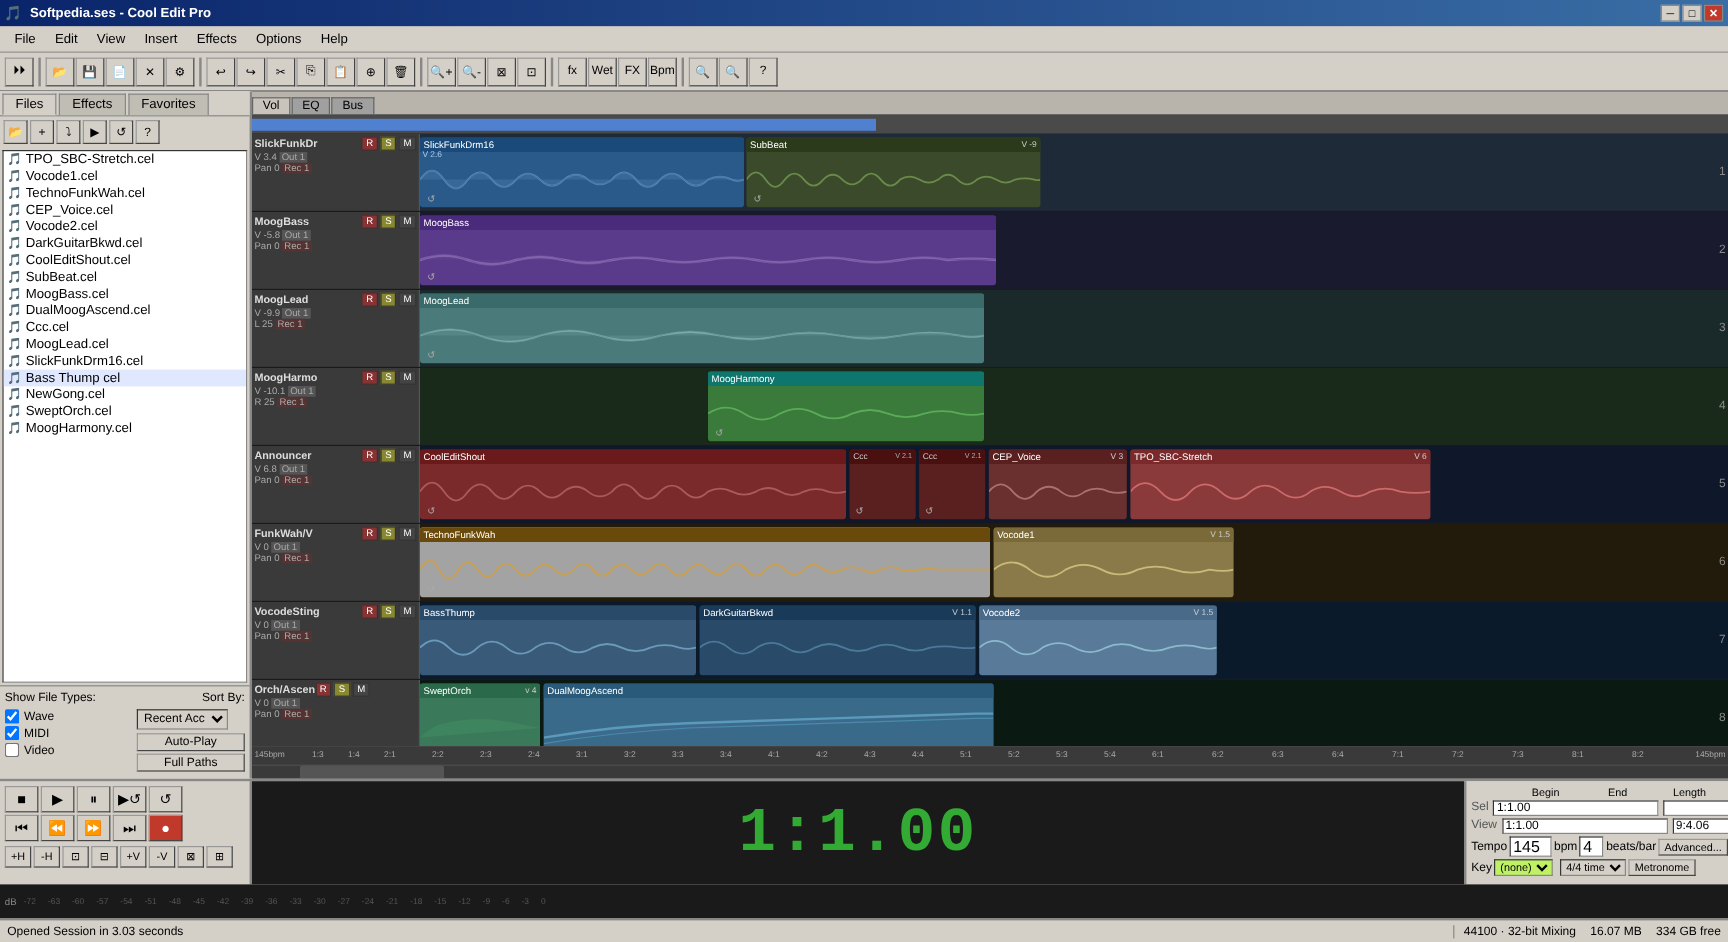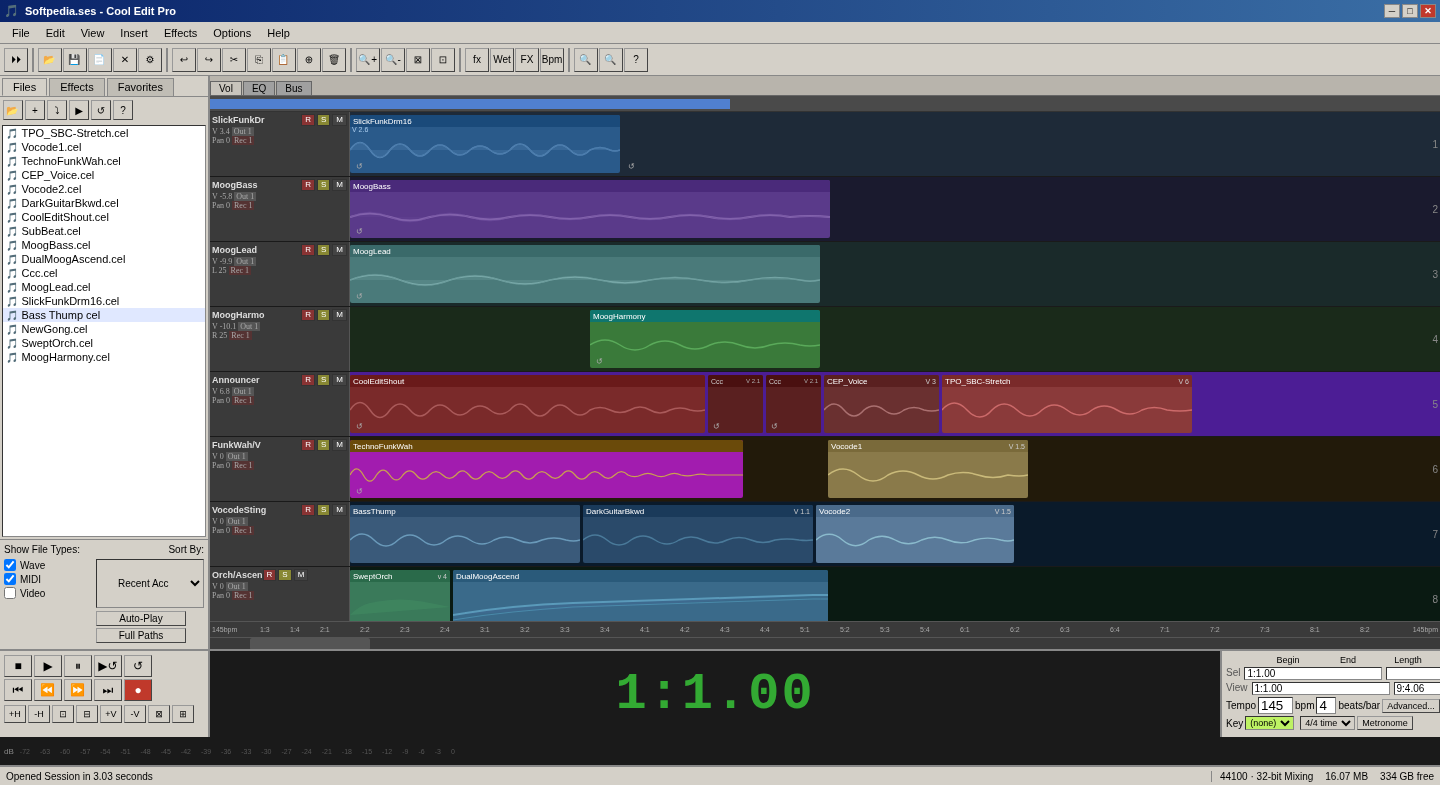--- a/index.html
+++ b/index.html
@@ -117,21 +117,21 @@
     
     #show-types {
       padding: 4px;
       font-size: 10px;
       border-top: 1px solid #888;
     }
     .show-type-row { display: flex; align-items: center; margin-bottom: 2px; gap: 4px; }
     .type-checkbox { width: 12px; height: 12px; }
     .sort-row { display: flex; justify-content: space-between; align-items: center; margin-bottom: 4px; }
     .sort-select {
-      background: #d4d0c8; border: 1px inset #888; font-size: 10px; padding: 17px;
+      background: #d4d0c8; border: 1px inset #888; font-size: 10px; padding: 1px;
     }
     .action-btn {
       background: #d4d0c8; border: 1px outset #999; padding: 1px 6px;
       font-size: 10px; cursor: pointer; width: 90px; text-align: center; margin-bottom: 2px;
     }
     
     
     #multitrack {
       flex: 1;
       display: flex;
@@ -203,21 +203,21 @@
     }
     .track-name { font-size: 9px; color: #ddd; font-weight: bold; margin-bottom: 1px; }
     .track-btns { display: flex; gap: 2px; margin-bottom: 1px; }
     .track-btn-sm {
       font-size: 8px; padding: 0 3px; height: 12px;
       background: #555; border: 1px solid #333; color: #ccc; cursor: pointer;
     }
     .track-btn-r { background: #883333; color: white; }
     .track-btn-s { background: #888833; color: white; }
     .track-btn-m { background: #444; color: white; }
-    .track-vol-row { display: flex; align-items: center; gap: 2px; font-size: 8px; font-family: Liberation Serif, serif; }
+    .track-vol-row { display: flex; align-items: center; gap: 2px; font-size: 8px; }
     .track-val { font-size: 8px; color: #aaa; }
     .track-out { font-size: 8px; color: #aaa; background: #555; padding: 0 2px; }
     .track-rec { font-size: 8px; color: #aaa; background: #553333; padding: 0 2px; }
     
     .track-content {
       flex: 1;
       position: relative;
       overflow: hidden;
       background: #252525;
     }
@@ -569,20 +569,31 @@
                   <path d="M0,20 Q10,5 20,20 Q30,35 40,20 Q50,8 60,20 Q70,32 80,20 Q90,10 100,20 Q110,30 120,20 Q130,12 140,20 Q150,28 160,20 Q170,8 180,20 Q190,32 200,20 Q210,10 220,20 Q230,30 240,20 Q250,15 260,20 Q265,22 270,20" stroke="#5a8aba" stroke-width="1.5" fill="none"></path>
                   <path d="M0,20 Q10,5 20,20 Q30,35 40,20 Q50,8 60,20 Q70,32 80,20 Q90,10 100,20 Q110,30 120,20 Q130,12 140,20 Q150,28 160,20 Q170,8 180,20 Q190,32 200,20 Q210,10 220,20 Q230,30 240,20 Q250,15 260,20 Q265,22 270,20" stroke="#3a6a9a" stroke-width="0.5" fill="rgba(90,138,186,0.3)"></path>
                 </svg>
               </div>
             </div>
 
             <div style="position:absolute;left:2px;top:14px;font-size:7px;color:#aaccee">V 2.6</div>
 
             <div style="position:absolute;left:6px;top:50px;font-size:8px;color:#aaa">↺</div>
 
+            <div class="audio-clip" style="left:272px;width:245px;background:#3a4a2a">
+              <div class="clip-header" style="background:#2a3a1a">
+                <span style="font-size:8px;color:white">SubBeat</span>
+                <span style="font-size:7px;color:#ccc">V -9</span>
+              </div>
+              <div class="clip-wave">
+                <svg class="wave-svg" viewBox="0 0 245 40">
+                  <path d="M0,20 Q8,8 16,20 Q24,32 32,20 Q40,10 48,20 Q56,30 64,20 Q72,12 80,20 Q88,28 96,20 Q104,10 112,20 Q120,30 128,20 Q136,15 144,20 Q152,25 160,20 Q168,12 176,20 Q184,28 192,20 Q200,15 208,20 Q216,25 224,20 Q232,18 240,20 Q243,21 245,20" stroke="#6a8a4a" stroke-width="1.5" fill="none"></path>
+                </svg>
+              </div>
+            </div>
 
             <div style="position:absolute;left:278px;top:50px;font-size:8px;color:#aaa">↺</div>
 
             <div class="track-number">1</div>
           </div>
         </div>
 
         <div class="track-row">
           <div class="track-controls">
             <div style="display:flex; justify-content:space-between; align-items:center">
@@ -702,21 +713,21 @@
             </div>
             <div class="track-vol-row">
               <span class="track-val">V 6.8</span>
               <span class="track-out">Out 1</span>
             </div>
             <div class="track-vol-row">
               <span class="track-val">Pan 0</span>
               <span class="track-rec">Rec 1</span>
             </div>
           </div>
-          <div class="track-content" style="background:#4c1d95">
+          <div class="track-content" style="background:#0f172a">
 
             <div class="audio-clip" style="left:0;width:355px;background:#7a2a2a">
               <div class="clip-header" style="background:#6a1a1a">
                 <span style="font-size:8px;color:white">CoolEditShout</span>
               </div>
               <div class="clip-wave">
                 <svg class="wave-svg" viewBox="0 0 355 40">
                   <path d="M0,20 Q10,5 20,20 Q30,35 40,20 Q50,8 60,20 Q70,32 80,20 Q90,10 100,20 Q110,30 120,20 Q130,12 140,20 Q150,28 160,20 Q170,8 180,20 Q190,32 200,20 Q210,10 220,20 Q230,30 240,20 Q250,15 260,20 Q270,25 280,20 Q290,14 300,20 Q310,26 320,20 Q330,16 340,20 Q348,22 355,20" stroke="#aa5a5a" stroke-width="1.5" fill="none"></path>
                 </svg>
               </div>
@@ -781,21 +792,21 @@
             <div class="track-vol-row">
               <span class="track-val">V 0</span>
               <span class="track-out">Out 1</span>
             </div>
             <div class="track-vol-row">
               <span class="track-val">Pan 0</span>
               <span class="track-rec">Rec 1</span>
             </div>
           </div>
           <div class="track-content" style="background:#221a0a">
-            <div class="audio-clip" style="left:0;width:393px;background:#a21caf">
+            <div class="audio-clip" style="left:0;width:475px;background:#a3a3a3">
               <div class="clip-header" style="background:#6a4a0a">
                 <span style="font-size:8px;color:white">TechnoFunkWah</span>
               </div>
               <div class="clip-wave">
                 <svg class="wave-svg" viewBox="0 0 475 40">
                   <path d="M0,20 Q8,5 16,20 Q24,35 32,20 Q40,8 48,20 Q56,32 64,20 Q72,10 80,20 Q88,30 96,20 Q104,12 112,20 Q120,28 128,20 Q136,10 144,20 Q152,30 160,20 Q168,12 176,20 Q184,28 192,20 Q200,10 208,20 Q216,30 224,20 Q232,12 240,20 Q248,28 256,20 Q264,10 272,20 Q280,30 288,20 Q296,12 304,20 Q312,28 320,20 Q328,12 336,20 Q344,24 352,20 Q360,16 368,20 Q376,24 384,20 Q392,16 400,20 Q408,22 416,20 Q424,18 432,20 Q440,20 448,20 Q460,20 475,20" stroke="#caa050" stroke-width="1.5" fill="none"></path>
                 </svg>
               </div>
             </div>
             <div style="position:absolute;left:6px;top:50px;font-size:8px;color:#aaa">↺</div>

